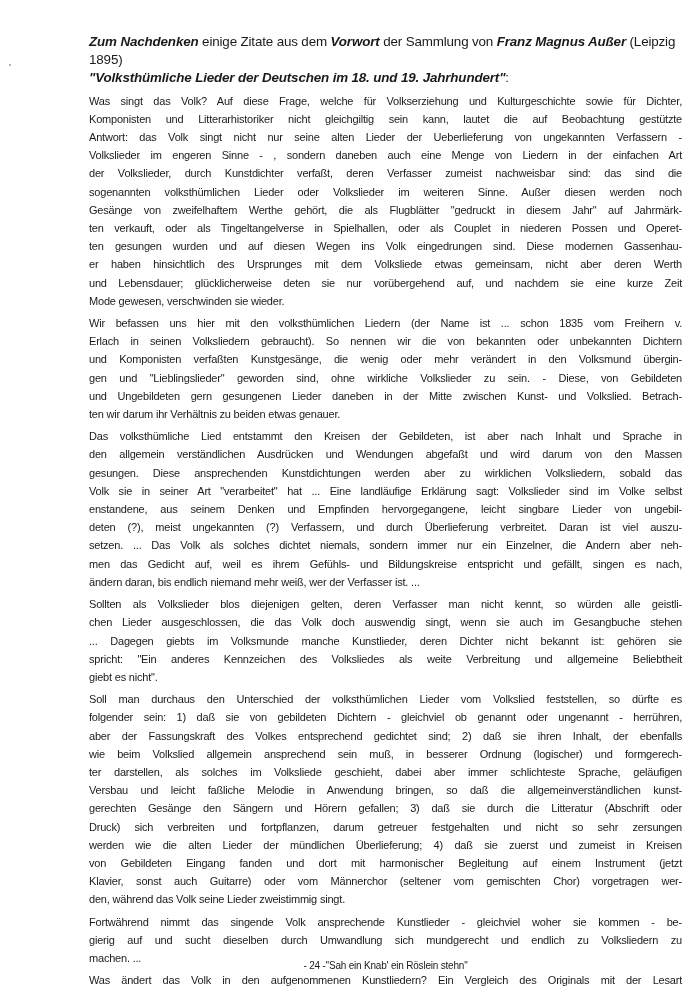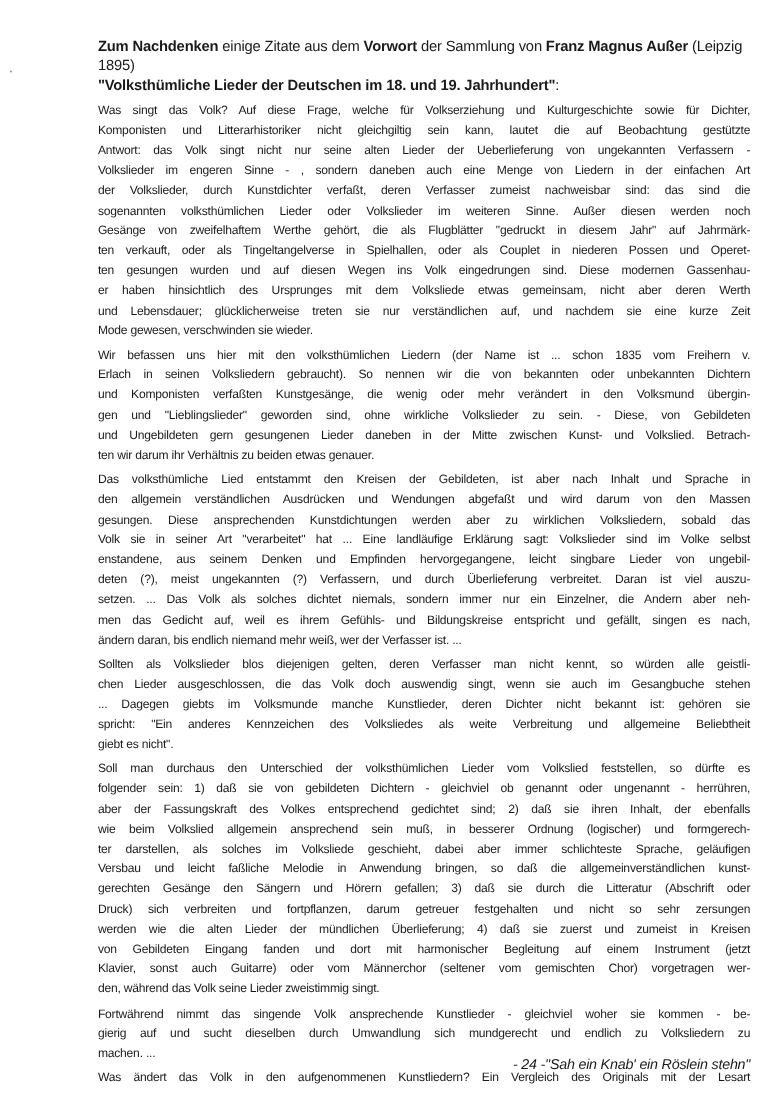--- a/index.html
+++ b/index.html
@@ -22,20 +22,21 @@
       width: 593px;
     }
     .intro {
       font-size: 13.4px;
       line-height: 18.2px;
       margin: 0 0 4px 0;
       letter-spacing: -0.15px;
     }
     .intro b {
       font-weight: bold;
+      font-style: italic;
     }
     .para {
       font-size: 11px;
       line-height: 18.2px;
       margin: 0 0 4px 0;
       text-align: justify;
       letter-spacing: -0.2px;
       hyphens: manual;
     }
     .line {
@@ -45,25 +46,24 @@
       white-space: nowrap;
     }
     .line.last {
       text-align-last: left;
     }
     .footer {
       position: absolute;
       left: 89px;
       top: 960px;
       width: 593px;
-      font-size: 13px;
+      font-size: 10px;
       display: flex;
-      justify-content: flex-end;
+      justify-content: center;
       letter-spacing: -0.2px;
-      font-style: italic;
     }
     .stray-mark {
       position: absolute;
       left: 9px;
       top: 64px;
       width: 2px;
       height: 2px;
       background: #999;
       border-radius: 1px;
     }
@@ -84,21 +84,21 @@
         <span class="line">Was singt das Volk? Auf diese Frage, welche für Volkserziehung und Kulturgeschichte sowie für Dichter,</span>
         <span class="line">Komponisten und Litterarhistoriker nicht gleichgiltig sein kann, lautet die auf Beobachtung gestützte</span>
         <span class="line">Antwort: das Volk singt nicht nur seine alten Lieder der Ueberlieferung von ungekannten Verfassern -</span>
         <span class="line">Volkslieder im engeren Sinne - , sondern daneben auch eine Menge von Liedern in der einfachen Art</span>
         <span class="line">der Volkslieder, durch Kunstdichter verfaßt, deren Verfasser zumeist nachweisbar sind: das sind die</span>
         <span class="line">sogenannten volksthümlichen Lieder oder Volkslieder im weiteren Sinne. Außer diesen werden noch</span>
         <span class="line">Gesänge von zweifelhaftem Werthe gehört, die als Flugblätter "gedruckt in diesem Jahr" auf Jahrmärk-</span>
         <span class="line">ten verkauft, oder als Tingeltangelverse in Spielhallen, oder als Couplet in niederen Possen und Operet-</span>
         <span class="line">ten gesungen wurden und auf diesen Wegen ins Volk eingedrungen sind. Diese modernen Gassenhau-</span>
         <span class="line">er haben hinsichtlich des Ursprunges mit dem Volksliede etwas gemeinsam, nicht aber deren Werth</span>
-        <span class="line">und Lebensdauer; glücklicherweise treten sie nur verständlichen auf, und nachdem sie eine kurze Zeit</span>
+        <span class="line">und Lebensdauer; glücklicherweise deten sie nur vorübergehend auf, und nachdem sie eine kurze Zeit</span>
         <span class="line last">Mode gewesen, verschwinden sie wieder.</span>
       </div>
       <div class="para">
         <span class="line">Wir befassen uns hier mit den volksthümlichen Liedern (der Name ist ... schon 1835 vom Freihern v.</span>
         <span class="line">Erlach in seinen Volksliedern gebraucht). So nennen wir die von bekannten oder unbekannten Dichtern</span>
         <span class="line">und Komponisten verfaßten Kunstgesänge, die wenig oder mehr verändert in den Volksmund übergin-</span>
         <span class="line">gen und "Lieblingslieder" geworden sind, ohne wirkliche Volkslieder zu sein. - Diese, von Gebildeten</span>
         <span class="line">und Ungebildeten gern gesungenen Lieder daneben in der Mitte zwischen Kunst- und Volkslied. Betrach-</span>
         <span class="line last">ten wir darum ihr Verhältnis zu beiden etwas genauer.</span>
       </div>

